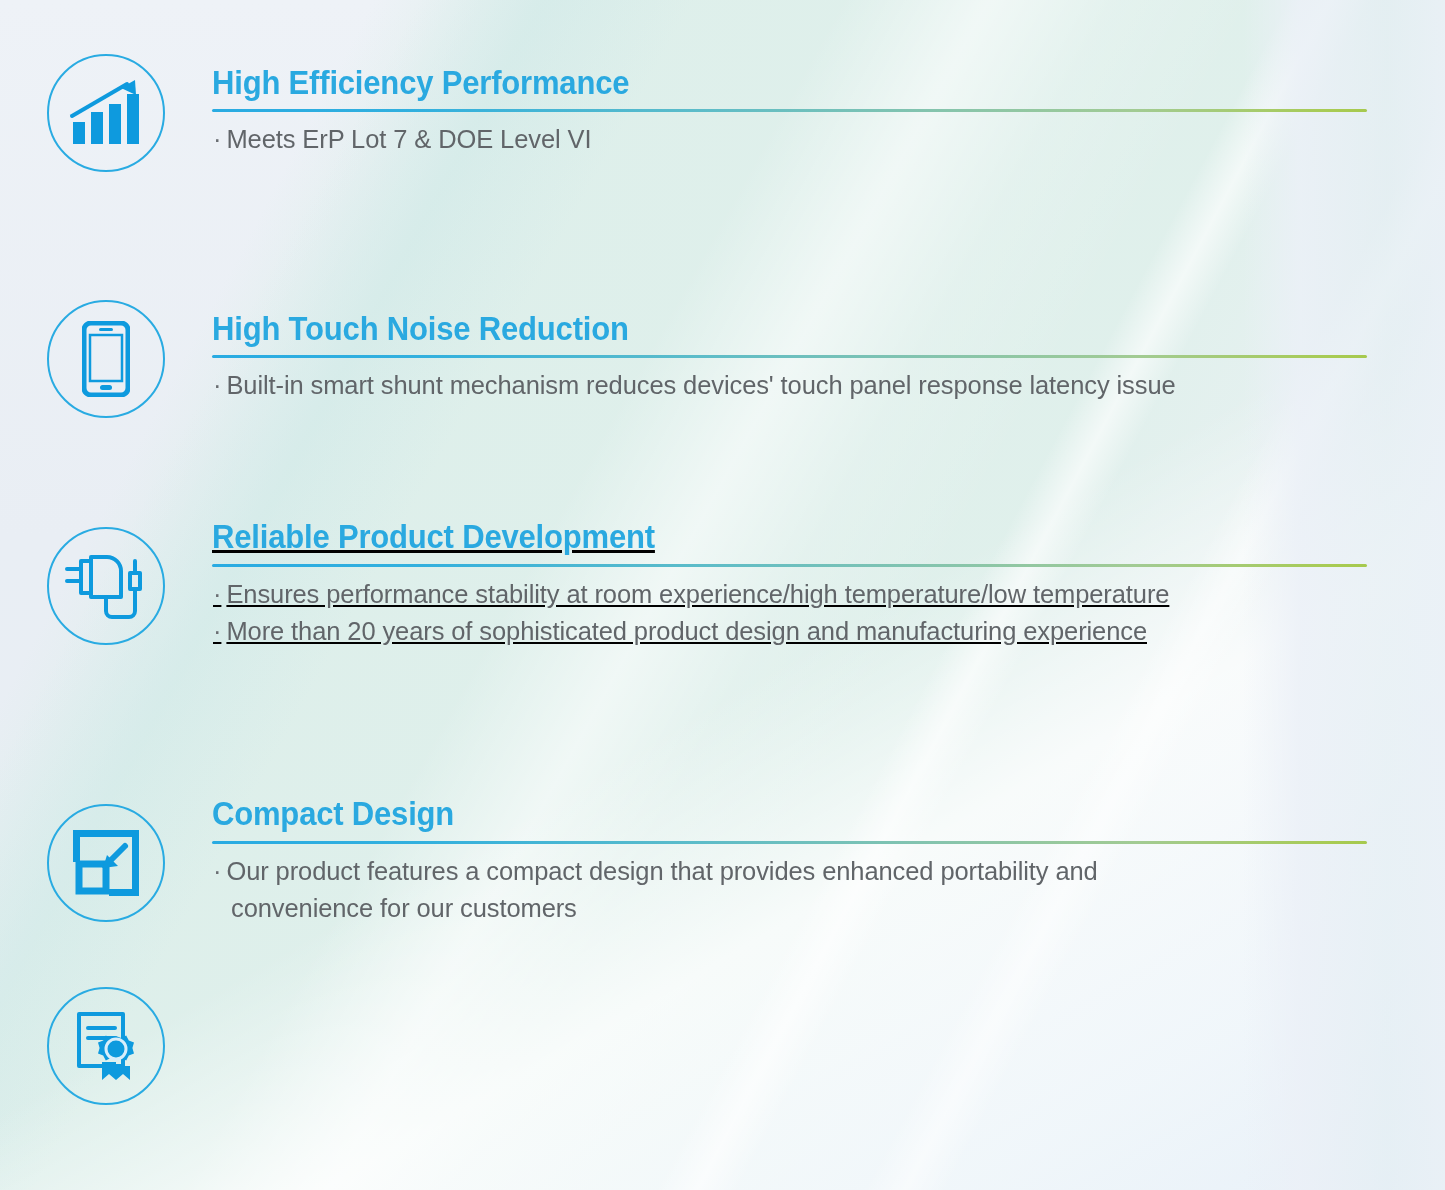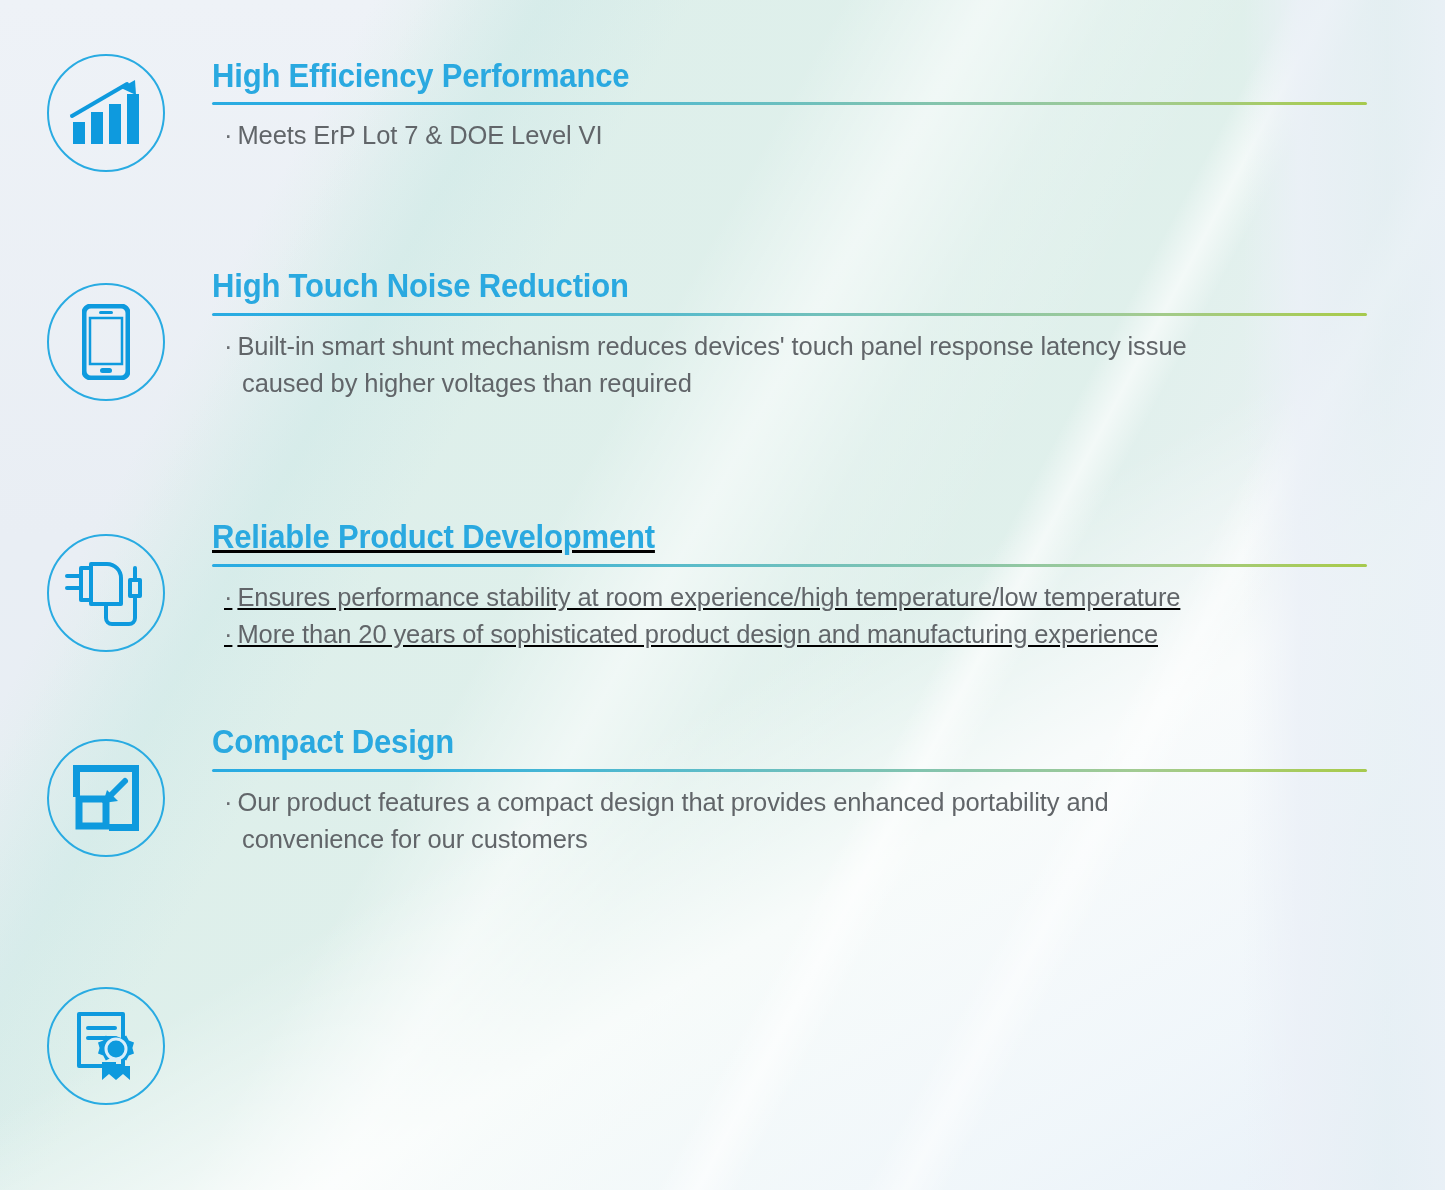--- a/index.html
+++ b/index.html
@@ -144,21 +144,21 @@
       #29abe2 0%,
       #32b0de 18%,
       #5cbcc9 42%,
       #84c4ae 62%,
       #a2cb93 80%,
       #a8cb53 97%,
       #a6c94e 100%);
     border-radius: 2px;
   }
   .bullets {
-    margin: 12px;
+    margin: 1px;
     padding: 0;
     list-style: none;
   }
   .bullet {
     color: #616569;
     font-size: 25.5px;
     line-height: 1.45;
     letter-spacing: -0.1px;
     white-space: nowrap;
     padding-left: 0;
@@ -210,40 +210,39 @@
         <div class="feature-title">High Efficiency Performance</div>
         <div class="divider"></div>
         <ul class="bullets">
           <li class="bullet">
             <span class="dot">·</span><span>Meets ErP Lot 7 &amp; DOE Level VI</span>
           </li>
         </ul>
       </div>
     </div>
 
-    <div class="feature" style="top:268px;">
+    <div class="feature" style="top:298px;">
       <div class="icon-col">
         <div class="icon-ring">
           <span>
             <svg width="48" height="76" viewBox="0 0 48 76">
               <rect x="2" y="2" width="44" height="72" rx="7" ry="7" fill="none" stroke="#0e9ade" stroke-width="5"></rect>
               <rect x="8" y="14" width="32" height="46" fill="none" stroke="#0e9ade" stroke-width="2.5"></rect>
               <rect x="17" y="7" width="14" height="3" rx="1.5" fill="#0e9ade"></rect>
               <rect x="18" y="64" width="12" height="5" rx="2.5" fill="#0e9ade"></rect>
             </svg>
           </span>
         </div>
       </div>
       <div class="text-col">
         <div class="feature-title">High Touch Noise Reduction</div>
         <div class="divider"></div>
         <ul class="bullets">
           <li class="bullet">
             <span class="dot">·</span><span>Built-in smart shunt mechanism reduces devices' touch panel response latency issue</span>
-            <span class="cont">caused by higher voltages than required</span>
           </li>
         </ul>
       </div>
     </div>
 
     <div class="feature" style="top:519px;text-decoration:underline;">
       <div class="icon-col">
         <div class="icon-ring">
           <span>
             <svg width="82" height="74" viewBox="0 0 82 74">
@@ -272,21 +271,21 @@
           <li class="bullet">
             <span class="dot">·</span><span>Ensures performance stability at room experience/high temperature/low temperature</span>
           </li>
           <li class="bullet">
             <span class="dot">·</span><span>More than 20 years of sophisticated product  design and manufacturing experience</span>
           </li>
         </ul>
       </div>
     </div>
 
-    <div class="feature" style="top:724px;">
+    <div class="feature" style="top:796px;">
       <div class="icon-col">
         <div class="icon-ring">
           <span>
             <svg width="66" height="66" viewBox="0 0 66 66">
 
               <g fill="none" stroke="#0e9ade" stroke-width="7">
                 <path d="M3.5 32 L3.5 3.5 L62.5 3.5 L62.5 62.5 L36 62.5"></path>
               </g>
 
               <rect x="6" y="34" width="27" height="27" fill="none" stroke="#0e9ade" stroke-width="7"></rect>

